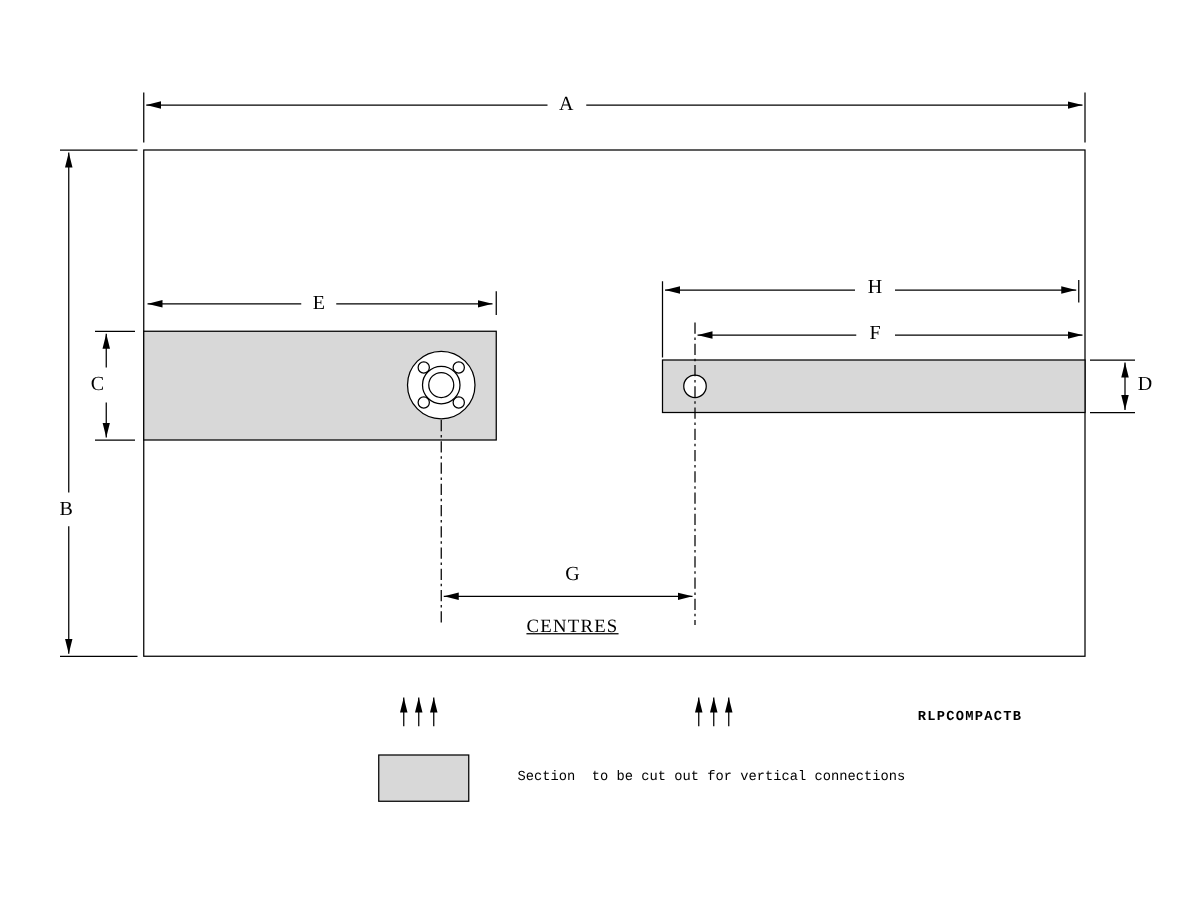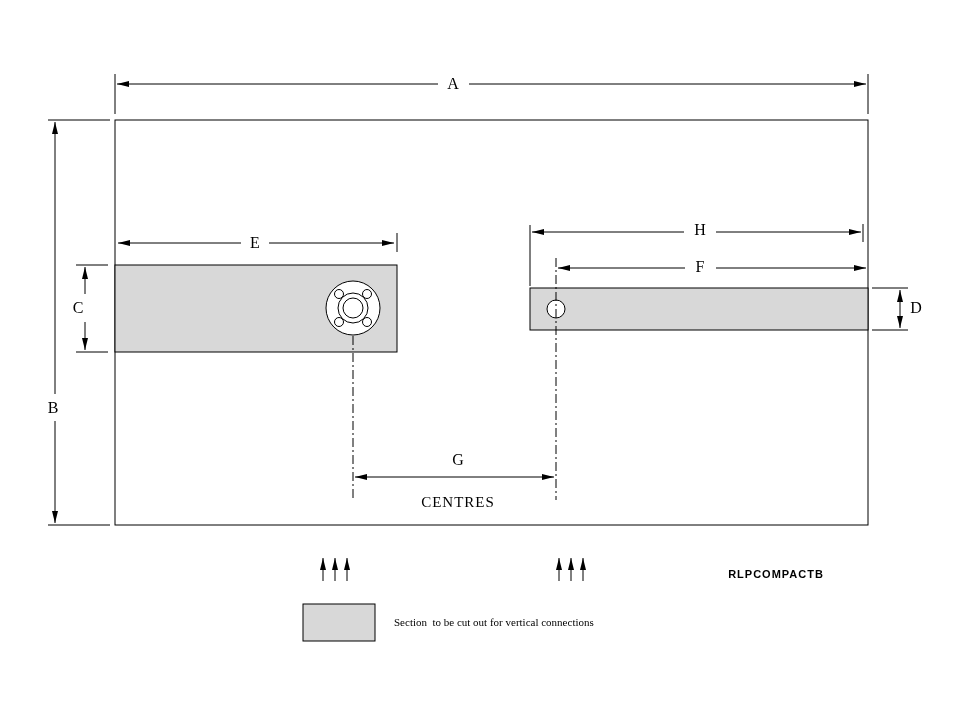--- a/index.html
+++ b/index.html
@@ -6,24 +6,24 @@
   #page{position:relative;width:960px;height:720px;background:#ffffff;overflow:hidden;
         font-family:"Liberation Sans",sans-serif;}
   svg{position:absolute;left:0;top:0;}
   .ln{stroke:#000;stroke-width:1;fill:none;}
   .thin{stroke:#000;stroke-width:1;fill:none;}
   .section{fill:#d8d8d8;stroke:#000;stroke-width:1;}
   .hole{fill:#fff;stroke:#000;stroke-width:1;}
   .cl{stroke:#000;stroke-width:1;fill:none;stroke-dasharray:9 3 2 3;}
   .label{position:absolute;transform:translate(-50%,-50%);color:#000;white-space:nowrap;}
   .dim-label{font-family:"Liberation Serif",serif;font-size:16px;}
-  .centres-label{font-family:"Liberation Serif",serif;font-size:15px;letter-spacing:1px;}
+  .centres-label{font-family:"Liberation Serif",serif;font-size:15px;letter-spacing:1px;text-decoration:underline;}
   .title-label{font-family:"Liberation Sans",sans-serif;font-size:21px;}
-  .code-label{font-family:Liberation Sans, sans-serif;font-size:11px;font-weight:bold;letter-spacing:1px;}
-  .legend-label{font-family:Liberation Serif, serif;font-size:11px;transform:translate(0,-50%);white-space:pre;}
+  .code-label{font-family:Liberation Mono, monospace;font-size:11px;font-weight:bold;letter-spacing:1px;}
+  .legend-label{font-family:Liberation Mono, monospace;font-size:11px;transform:translate(0,-50%);white-space:pre;margin-left:20px;}
 </style>
 </head>
 <body>
 
 <div id="page">
 
   <svg width="960" height="720" viewBox="0 0 960 720">
     <defs>
       <marker id="arr" viewBox="0 0 12 10" refX="12" refY="5" markerWidth="12" markerHeight="10" markerUnits="userSpaceOnUse" orient="auto-start-reverse">
         <path d="M0,2 L12,5 L0,8 z" fill="#000"></path>

